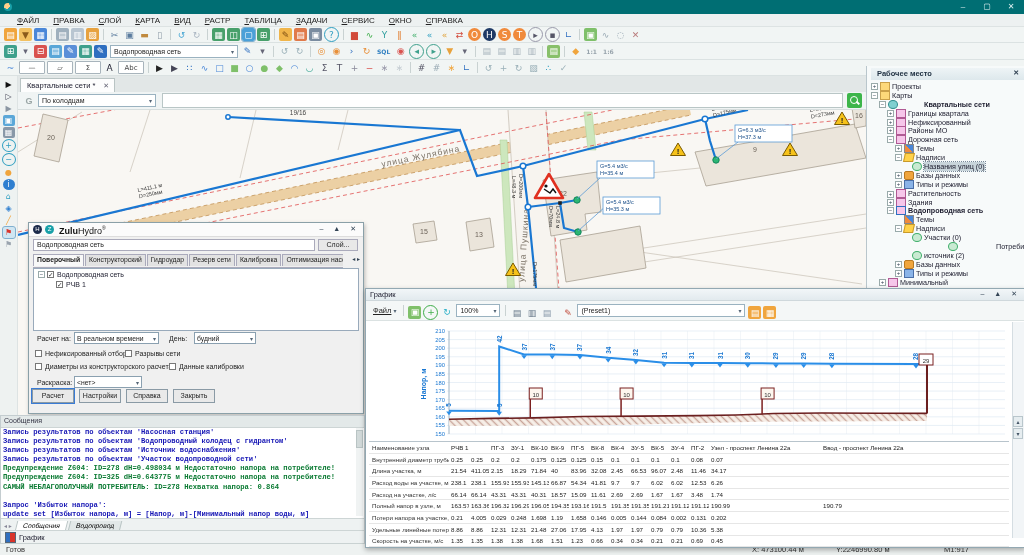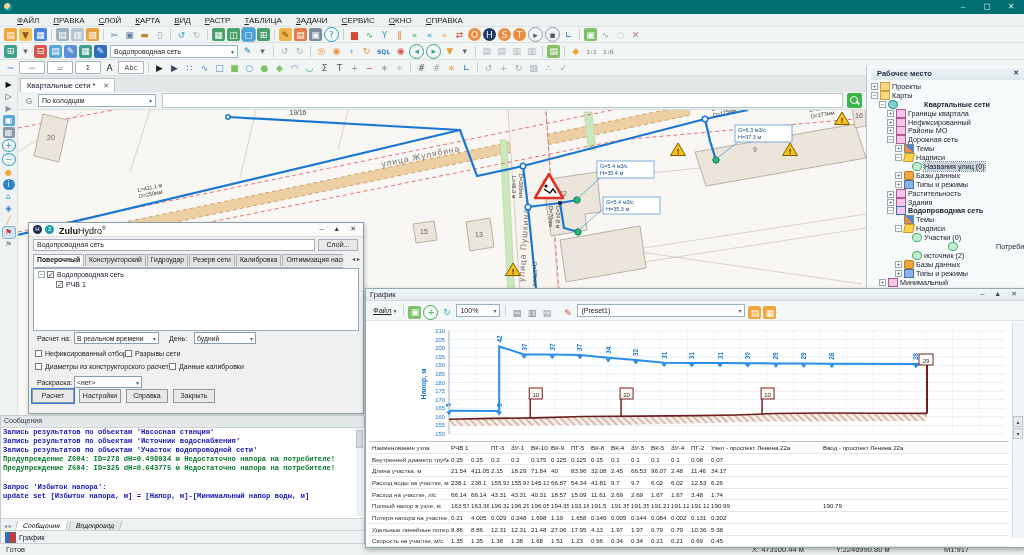--- a/index.html
+++ b/index.html
@@ -632,24 +632,26 @@
         <span class="dbtn" style="left: 50px; top: 166px; width: 42px;">Настройки</span>
         <span class="dbtn" style="left: 97px; top: 166px; width: 42px;">Справка</span>
         <span class="dbtn" style="left: 144px; top: 166px; width: 42px;">Закрыть</span>
       </div>
   </div>
 
   <div class="abs" id="msgs">
     <div class="mhead">Сообщения</div>
     <div id="msgbody">
         <div class="mline info">Запись результатов по объектам 'Насосная станция'</div>
+        <div class="mline info">Запись результатов по объектам 'Водопроводный колодец с гидрантом'</div>
         <div class="mline info">Запись результатов по объектам 'Источник водоснабжения'</div>
         <div class="mline info">Запись результатов по объектам 'Участок водопроводной сети'</div>
         <div class="mline warn">Предупреждение Z604: ID=278 dH=0.498034 м Недостаточно напора на потребителе!</div>
         <div class="mline warn">Предупреждение Z604: ID=325 dH=0.643775 м Недостаточно напора на потребителе!</div>
+        <div class="mline warn">САМЫЙ НЕБЛАГОПОЛУЧНЫЙ ПОТРЕБИТЕЛЬ: ID=278 Нехватка напора: 0.864</div>
         <div class="mline info">&nbsp;</div>
         <div class="mline info">Запрос 'Избыток напора':</div>
         <div class="mline info">update set [Избыток напора, м] = [Напор, м]-[Минимальный напор воды, м]</div>
       </div>
     <div id="msgscroll">
         <b></b>
       </div>
     <div id="msgtabs">
         <span class="navarr">◂ ▸</span>
         <span class="mtab active">Сообщения</span>

